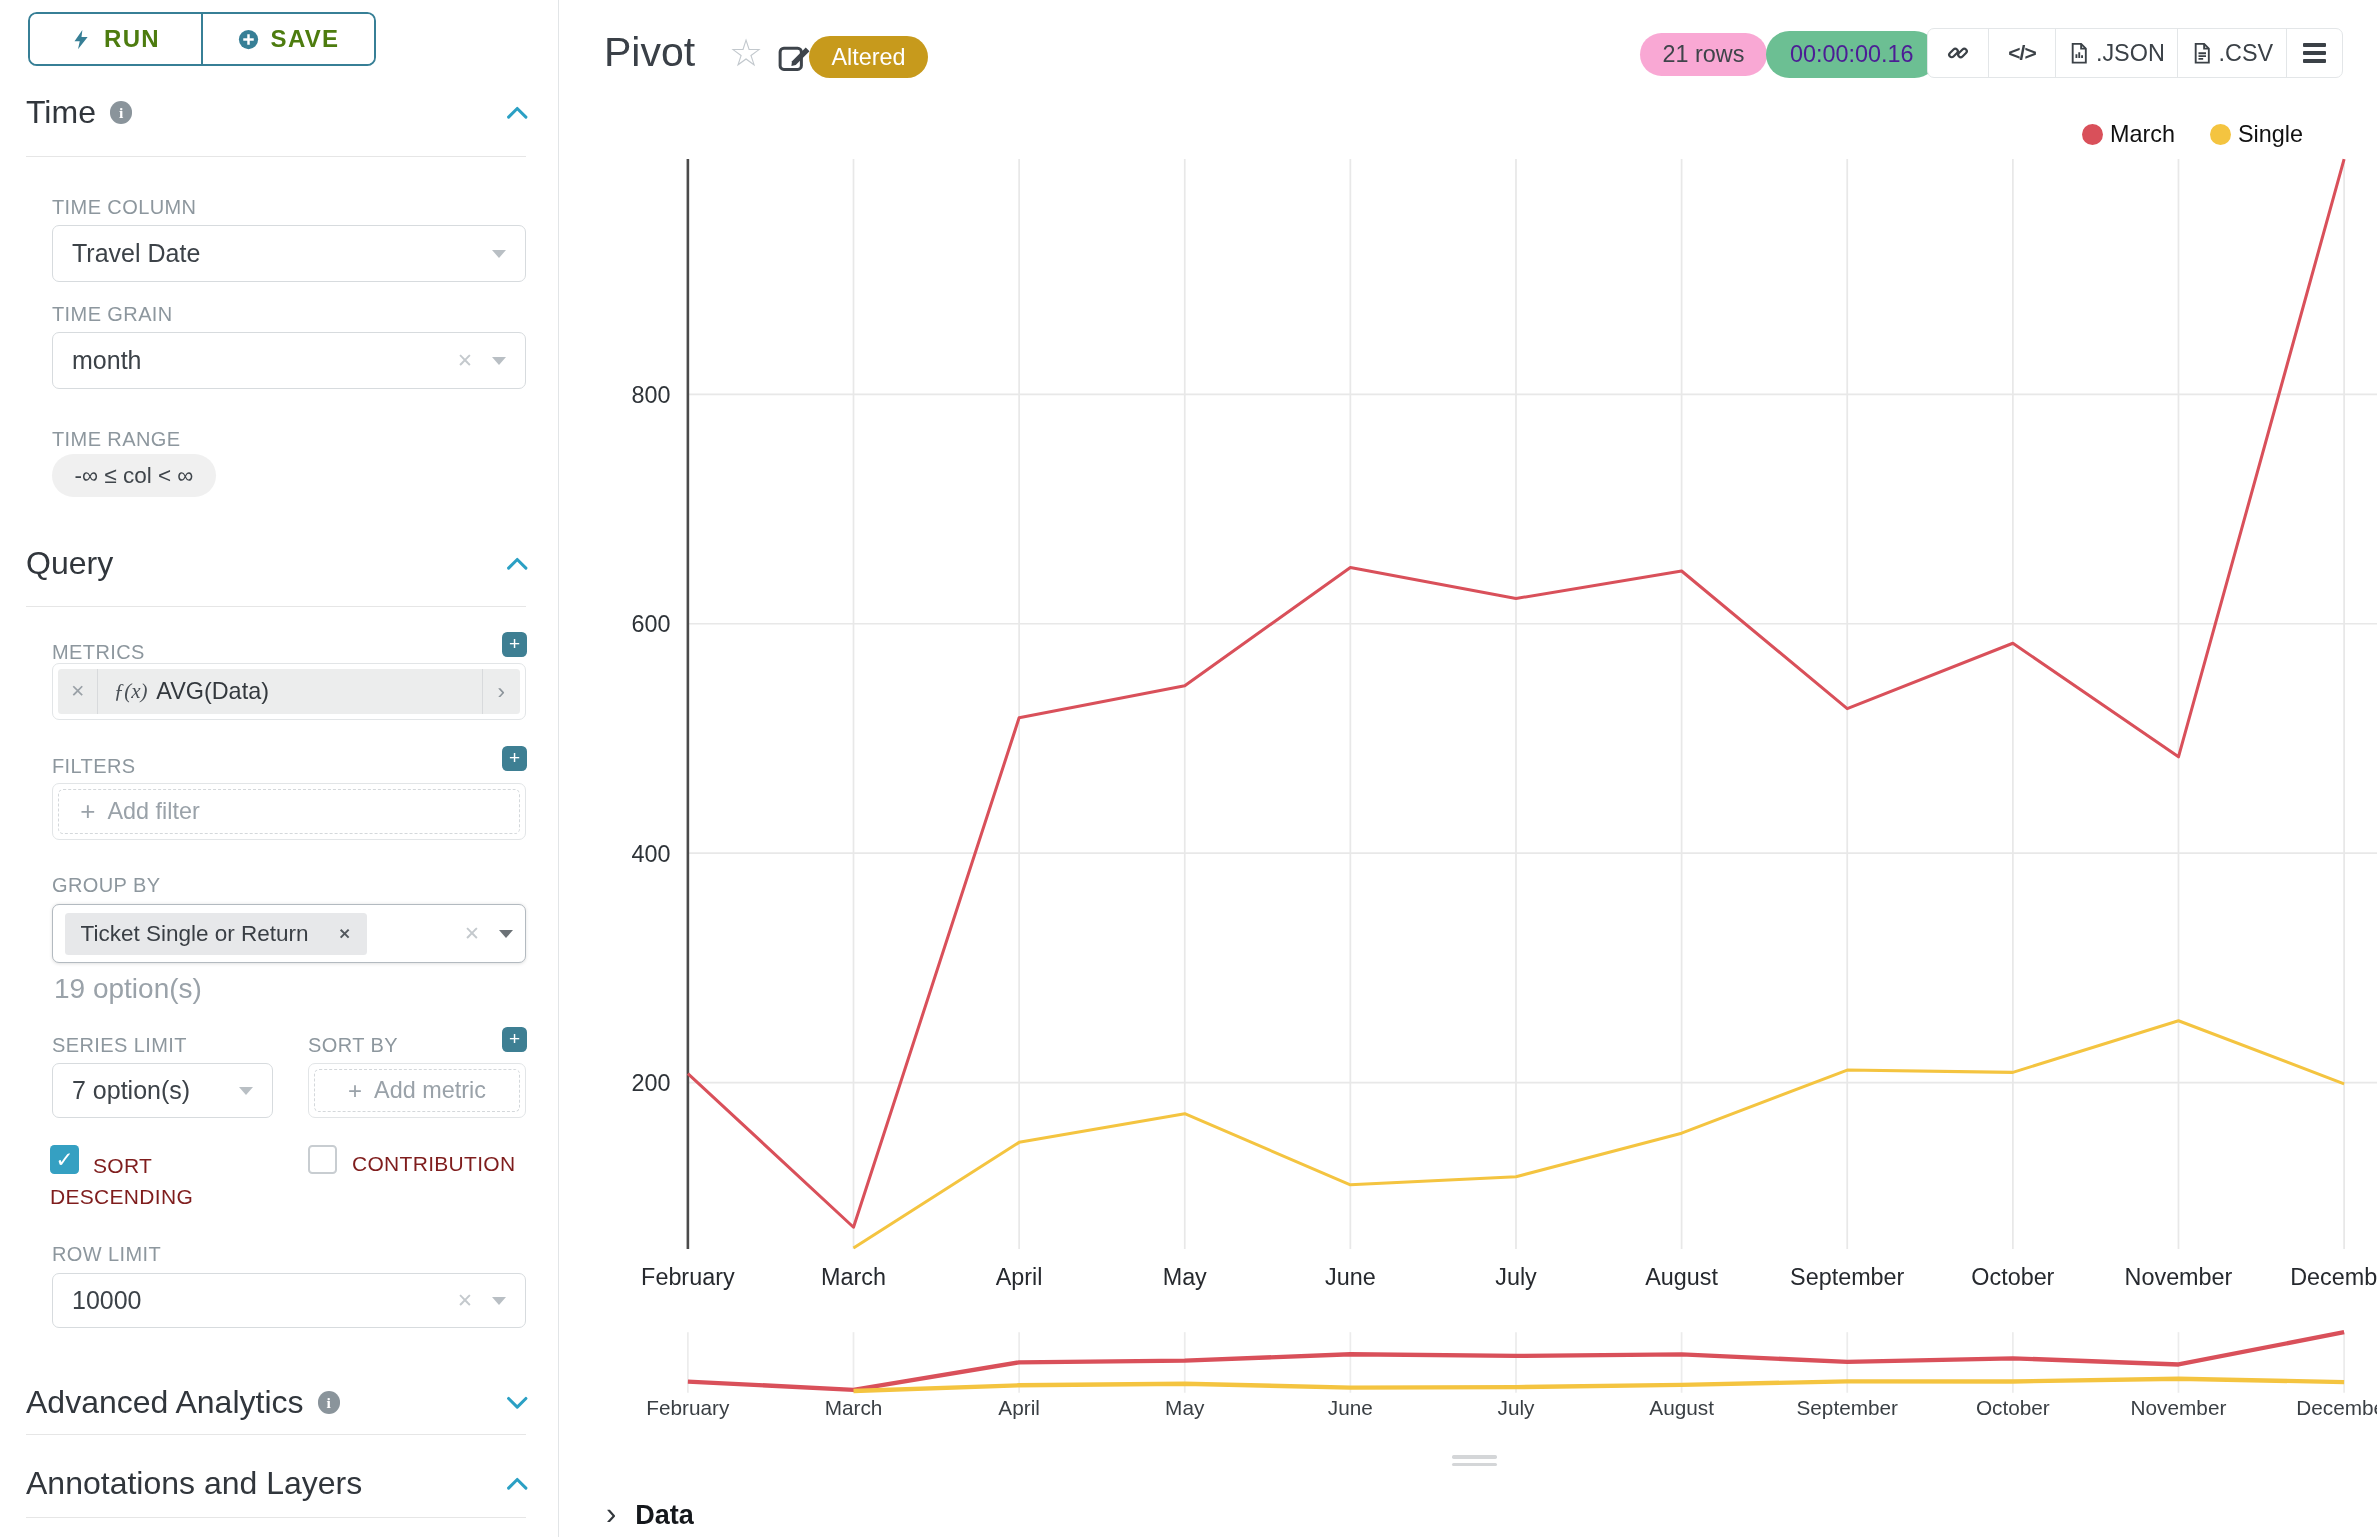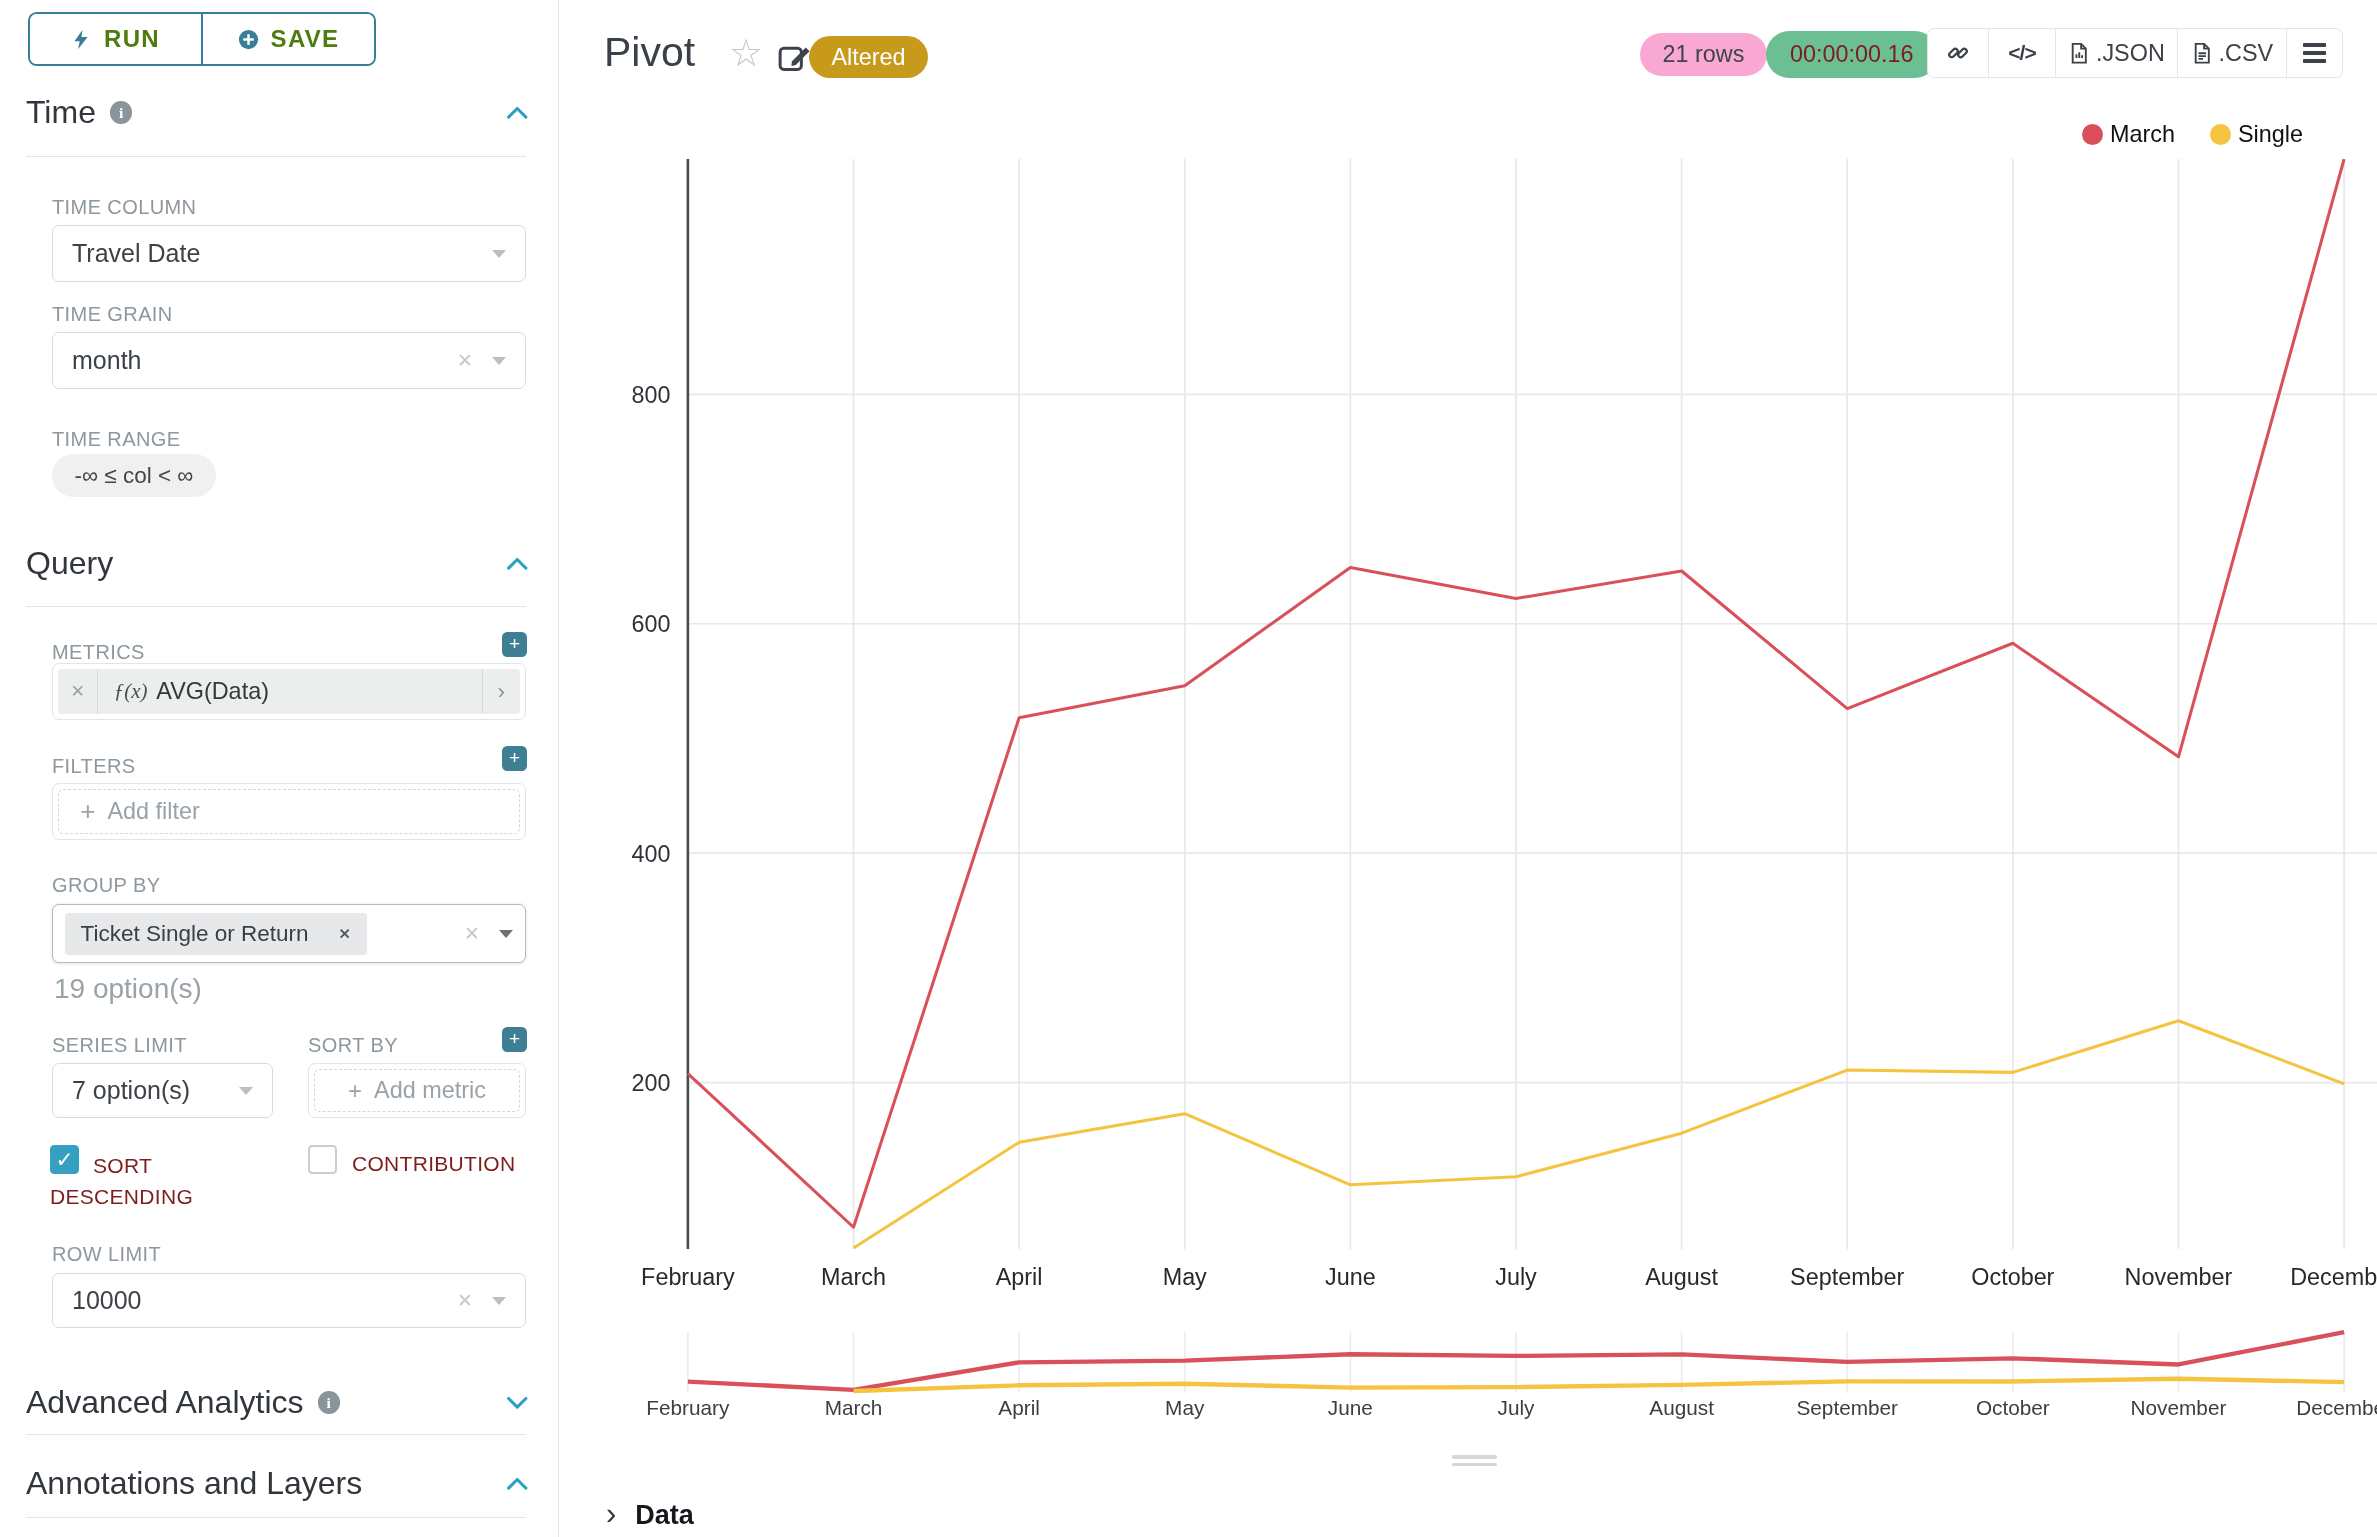--- a/index.html
+++ b/index.html
@@ -52,21 +52,21 @@
   .cb-on { background:#35a0c2; color:#fff; font-size:21.6px; line-height:29px; text-align:center; }
   .cb-off { background:#fff; border:2.2px solid #c8cdd1; }
   .cb-lbl { position:absolute; font-size:21px; color:#7f1d1d; letter-spacing:0.3px; }
   
   .title { position:absolute; left:604px; top:26px; font-size:41px; line-height:52px;
     font-weight:500; color:#3a4047; }
   .star { position:absolute; left:729px; top:31px; font-size:38px; color:#c2c8cd; line-height:45px; }
   .pill { position:absolute; display:flex; align-items:center; border-radius:23.4px; font-size:23.4px; }
   .altered { left:809px; top:36px; height:42px; padding:0 22.5px; background:#c79a1c; color:#fff; }
   .rows { left:1640px; top:33px; height:43px; padding:0 22.5px; background:#f9a8d4; color:#3f444a; }
-  .timer { left:1766px; top:31px; height:47px; padding:0 24px; background:#6cbf93; color:#7f1d1d; }
+  .timer { left:1766px; top:31px; height:47px; padding:0 24px; background:#6cbf93; color:#4c1d95; }
   .btn-bar { position:absolute; left:1927px; top:28px; width:416px; height:50px; border:1.7px solid #e3e6e8;
     border-radius:7px; background:#fff; display:flex; align-items:stretch; }
   .bb-seg { display:flex; align-items:center; justify-content:center; gap:5.2px; color:#3b4147;
     font-size:23.4px; cursor:pointer; }
   .bb-seg + .bb-seg { border-left:0.9px solid #e3e6e8; }
   .menu-bars { display:flex; flex-direction:column; gap:4.3px; }
   .menu-bars div { width:22.5px; height:3.5px; background:#3b4147; border-radius:0.9px; }
   .code-txt { font-size:21px; font-weight:700; letter-spacing:-0.9px; }
   
   #legend { position:absolute; top:121px; right:74px; display:flex; gap:35px; align-items:center; }

